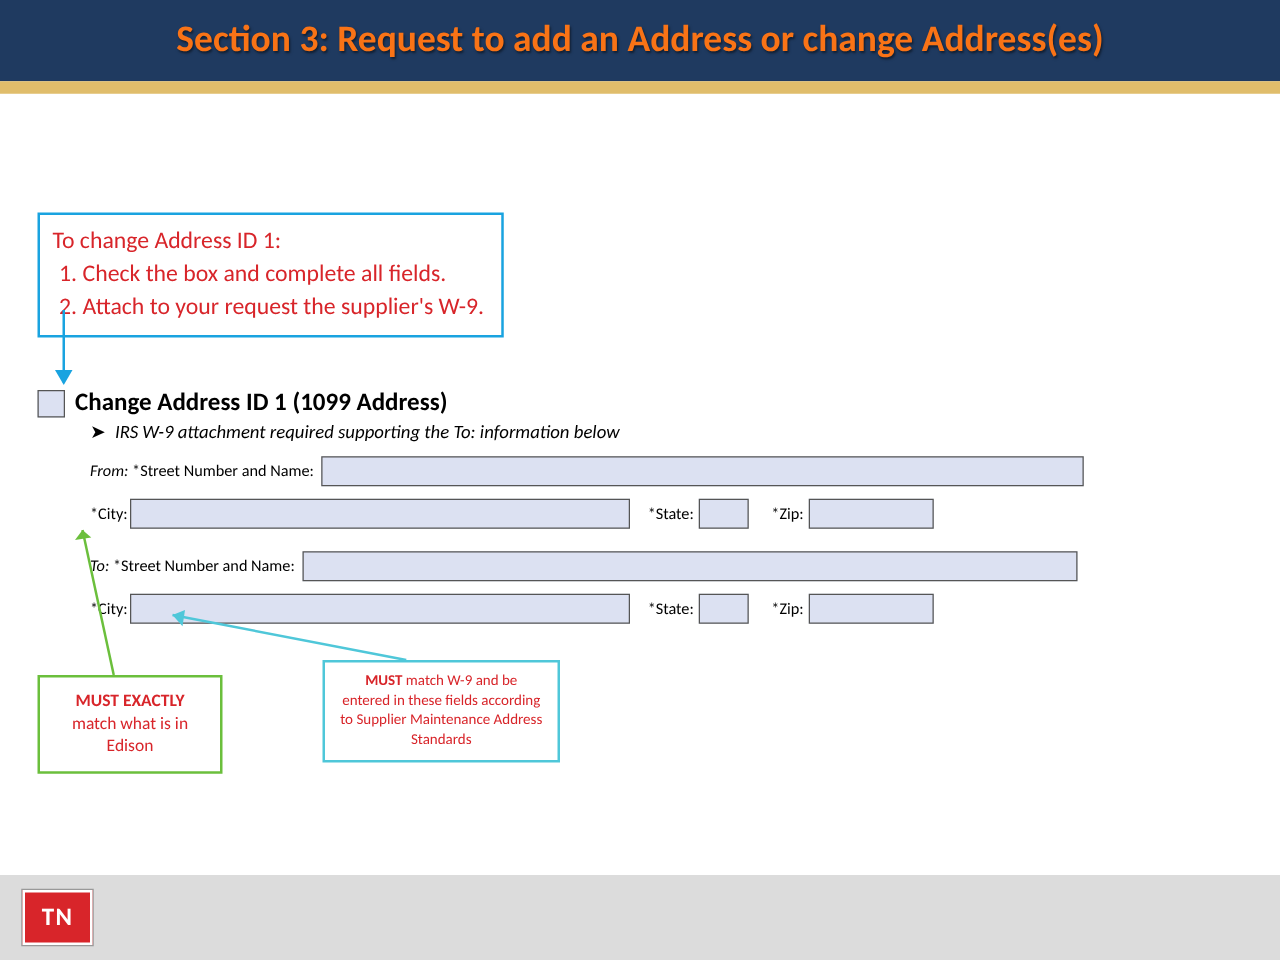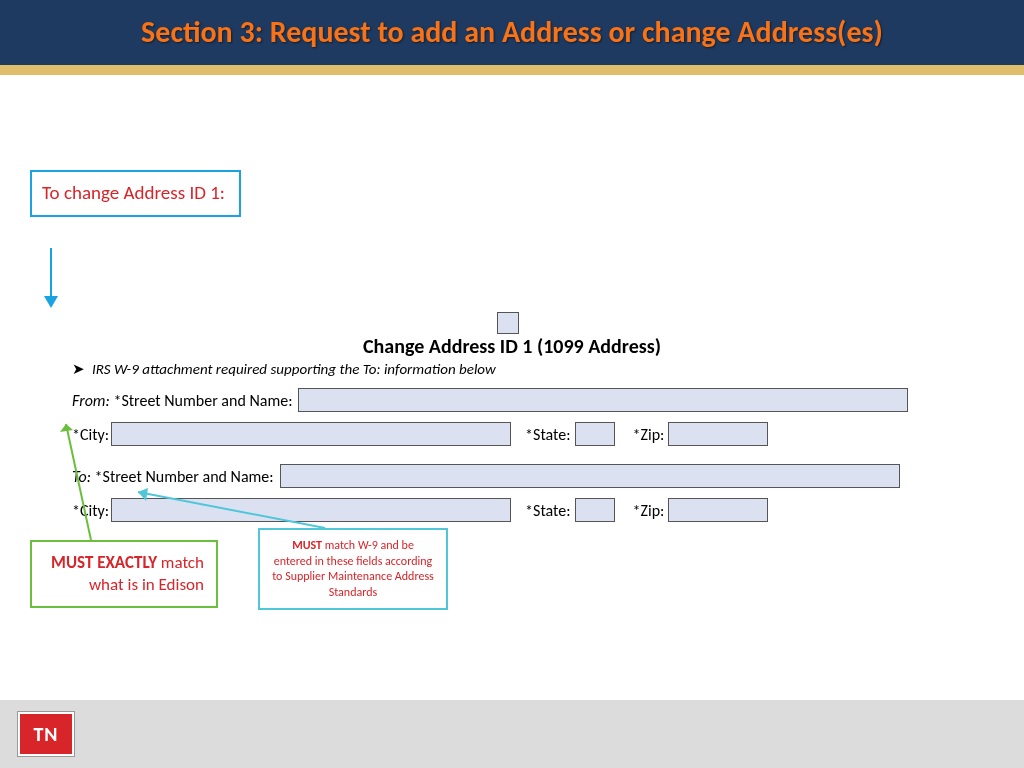--- a/index.html
+++ b/index.html
@@ -51,21 +51,21 @@
     border-left: 7px solid transparent;
     border-right: 7px solid transparent;
     border-top: 12px solid #19a3e0;
   }
 
   
   .form-block {
     position: absolute;
     left: 30px; top: 310px; right: 30px;
   }
-  .form-title-row { display: flex; align-items: center; flex-direction: column; }
+  .form-title-row { display: flex; align-items: center; }
   .chk {
     width: 22px; height: 22px;
     border: 1px solid #555;
     background: #dce1f2;
     margin-right: 8px;
     margin-top: 2px;
   }
   .form-title { font-weight: bold; font-size: 20px; }
   .req-note {
     margin-left: 42px;
@@ -73,21 +73,21 @@
     font-size: 15px;
     margin-top: 2px;
   }
   .req-note .arrowhead { font-style: normal; margin-right: 4px; }
 
   .row {
     display: flex;
     align-items: center;
     margin-left: 42px;
     margin-top: 10px;
-    font-size: 16px;
+    font-size: 13px;
   }
   .row .ital { font-style: italic; }
   .field {
     height: 24px;
     border: 1px solid #555;
     background: #dce1f2;
     display: inline-block;
   }
   .street-field { flex: 1; margin-left: 6px; max-width: 610px; }
   .city-field { width: 400px; margin-left: 2px; }
@@ -95,23 +95,23 @@
   .zip-field { width: 100px; margin-left: 4px; }
   .gap { width: 14px; }
 
   
   .callout-green {
     position: absolute;
     left: 30px; top: 540px;
     border: 2px solid #6bbf3c;
     padding: 10px 12px;
     color: #d8252a;
-    font-size: 17px;
-    text-align: right;
-    width: 188px;
+    font-size: 14px;
+    text-align: center;
+    width: 148px;
     line-height: 1.3;
   }
   .callout-green .bold { font-weight: bold; }
   .arrow-green {
     position: absolute;
     left: 63px; top: 418px;
     width: 40px; height: 122px;
   }
   .arrow-green svg { width: 100%; height: 100%; overflow: visible; }
 
@@ -168,20 +168,24 @@
   .dept .l2 { font-weight: bold; font-size: 15px; }
 </style>
 </head>
 <body>
 
 <div class="header-band">Section 3: Request to add an Address or change Address(es)</div>
 <div class="gold-strip"></div>
 
 <div class="callout-top">
   <div>To change Address ID 1:</div>
+  <ol>
+    <li>Check the box and complete all fields.</li>
+    <li>Attach to your request the supplier's W-9.</li>
+  </ol>
 </div>
 <div class="arrow-down"></div>
 
 <div class="form-block">
   <div class="form-title-row">
     <div class="chk"></div>
     <div class="form-title">Change Address ID 1 (1099 Address)</div>
   </div>
   <div class="req-note">
     <span class="arrowhead">➤</span>

